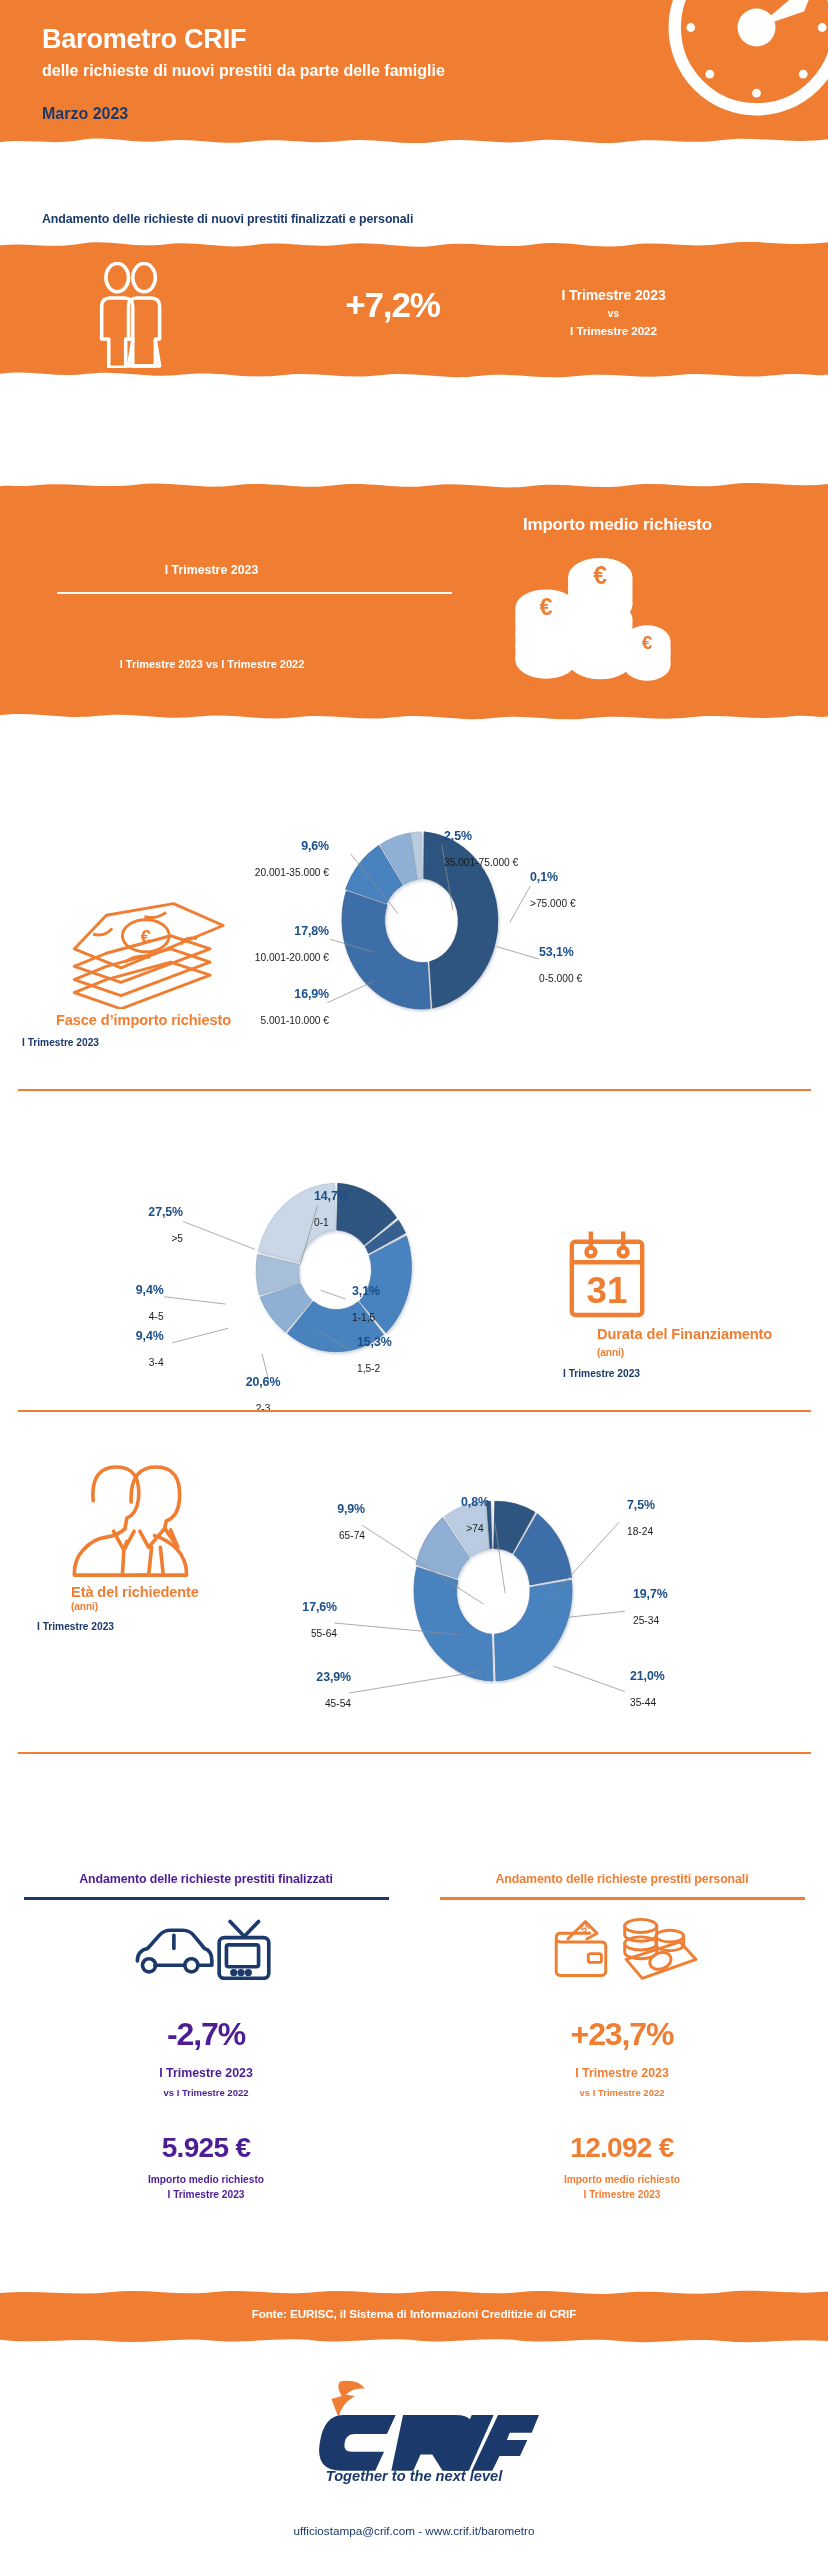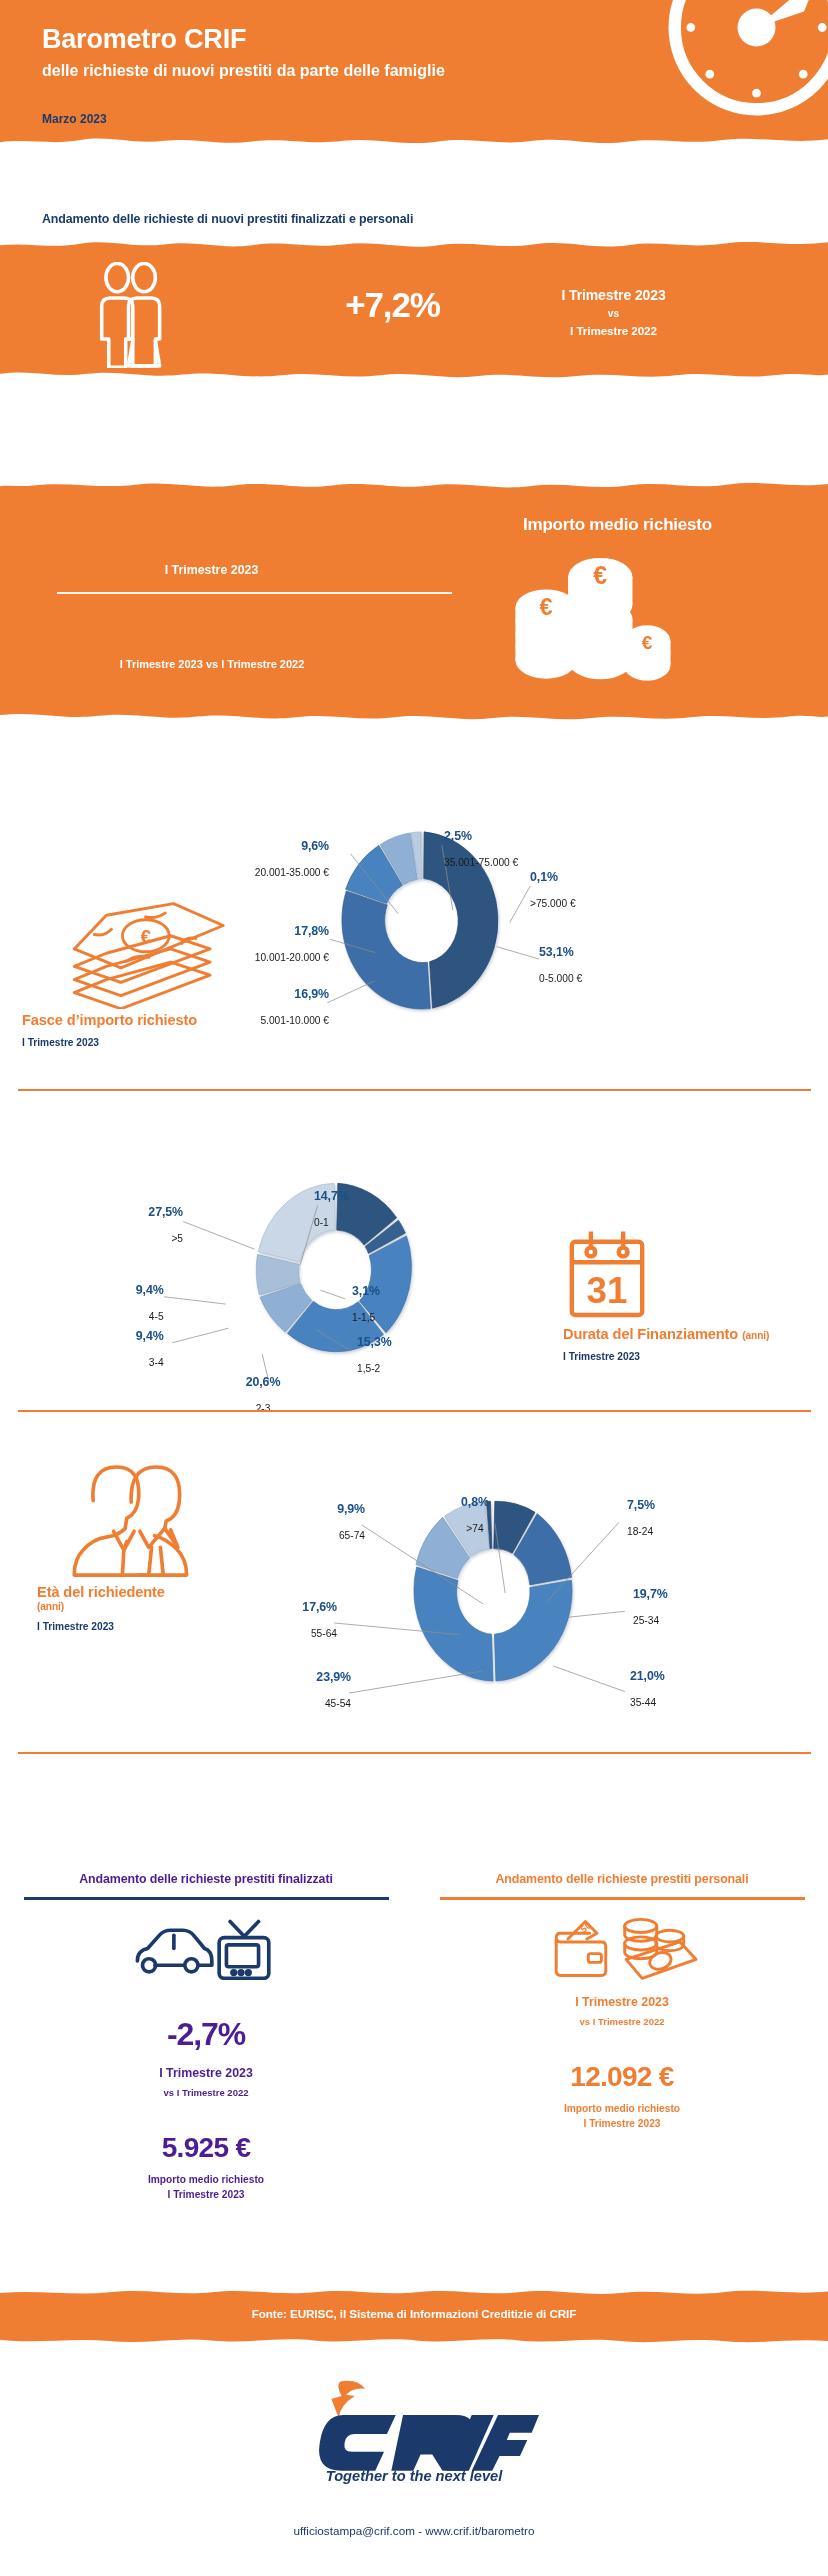--- a/index.html
+++ b/index.html
@@ -34,22 +34,22 @@
   }
   .header-sub {
     position: absolute;
     left: 42px; top: 62px;
     font-size: 16px;
     font-weight: bold;
     color: #ffffff;
   }
   .header-date {
     position: absolute;
-    left: 42px; top: 112px;
-    font-size: 12px;
+    left: 42px; top: 105px;
+    font-size: 16px;
     font-weight: bold;
     color: #1b3a6b;
   }
   .gauge-icon {
     position: absolute;
     right: -38px; top: -82px;
     width: 219px; height: 219px;
   }
   
   .header-tear {
@@ -177,20 +177,21 @@
     font-size: 10.2px; color: #1a1a1a; display: block; margin-top: 14px;
   }
   .lbl.r { text-align: right; }
   .lbl.l { text-align: left; }
   .lbl.c { text-align: center; }
 
   .side-title { position: absolute; }
   .side-title .t1 {
     font-size: 14.6px; font-weight: bold; color: #ef7e33; line-height: 1.18;
     letter-spacing: -0.1px;
+    margin-left: 34px;
   }
   .side-title .t1 .small { font-size: 10.2px; }
   .side-title .t2 {
     font-size: 10.2px; font-weight: bold; color: #1b3a6b; margin-top: 8px;
   }
 
   .hr-orange {
     position: absolute; left: 18px; width: 793px; height: 1.5px;
     background: #ef7e33;
   }
@@ -649,20 +650,21 @@
           <path d="M108 12 v12 a22 9 0 0 0 44 0 v-12"></path>
           <ellipse cx="130" cy="36" rx="22" ry="9"></ellipse>
           <path d="M108 36 v12 a22 9 0 0 0 44 0 v-12"></path>
           <ellipse cx="170" cy="26" rx="19" ry="8"></ellipse>
           <path d="M151 26 v12 a19 8 0 0 0 38 0 v-12"></path>
           <path d="M110 58 L132 84 L206 58 L184 34 Z"></path>
           <ellipse cx="157" cy="60" rx="15" ry="11" transform="rotate(-20 157 60)"></ellipse>
         </g>
       </svg>
     </div>
+    <div class="cmp-pct orange">+23,7%</div>
     <div class="cmp-p1 orange">I Trimestre 2023</div>
     <div class="cmp-p2 orange">vs I Trimestre 2022</div>
     <div class="cmp-amt orange">12.092 €</div>
     <div class="cmp-a1 orange">Importo medio richiesto</div>
     <div class="cmp-a2 orange">I Trimestre 2023</div>
   </div>
 
   <div class="footer-band"></div>
   <svg style="position:absolute;left:0;top:2285px;width:828px;height:11.7px" viewBox="0 0 1134 16" preserveAspectRatio="none">
     <path fill="#ffffff" d="M0,0 L1134,0 L1134,9 C1080,14 1040,4 990,10 C940,16 900,5 850,11 C800,16 760,4 710,10 C660,15 620,4 570,10 C520,15 480,4 430,10 C380,15 340,4 290,10 C240,15 200,4 150,10 C100,15 50,6 0,11 Z"></path>

